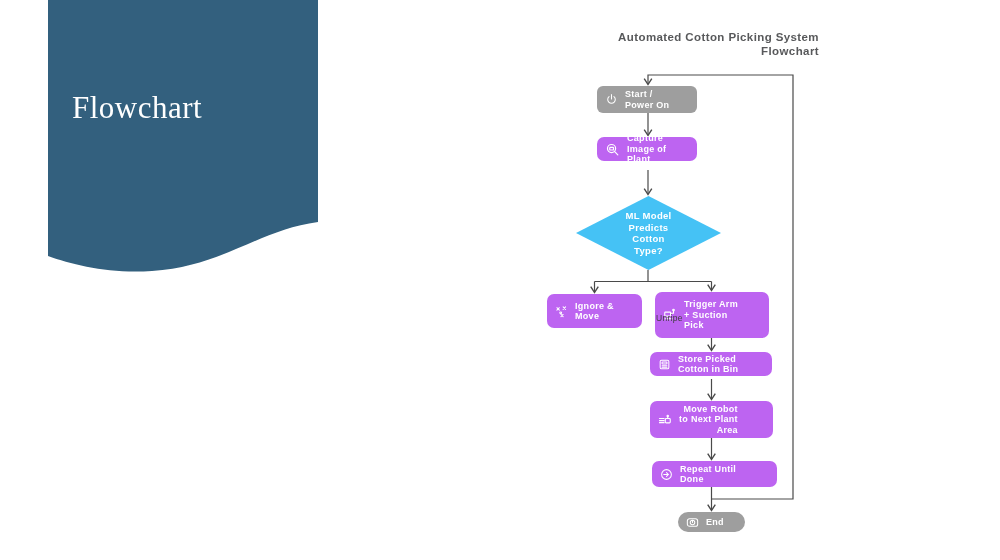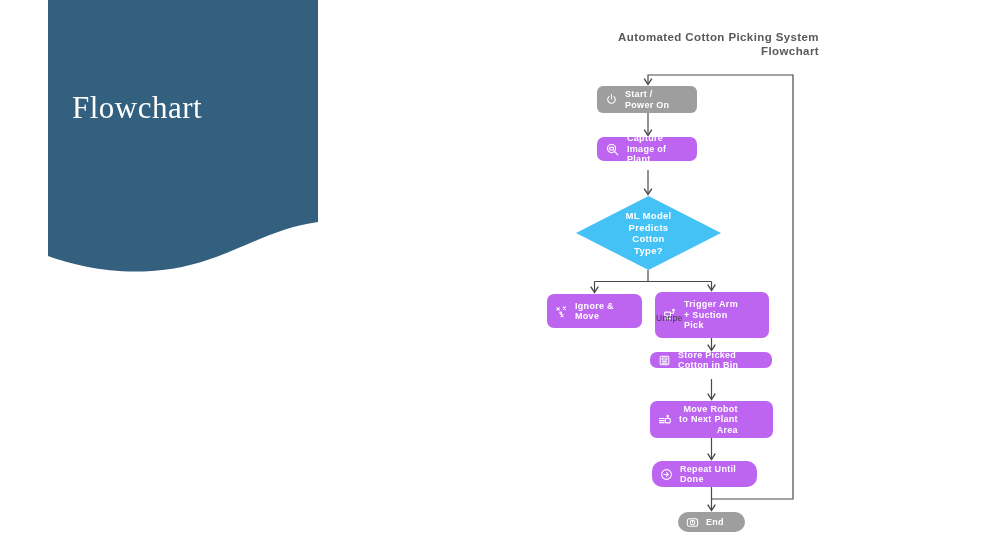--- a/index.html
+++ b/index.html
@@ -137,21 +137,21 @@
         <circle cx="18" cy="3.5" r="1.4"></circle>
         <path d="M3.5 18.5 h12"></path>
         <path d="M6 16.5 v2 M10 16.5 v2"></path>
       </svg>
   </span>
   <span>Trigger Arm
 + Suction
 Pick</span>
 </div>
 
-<div class="node process" style="left:650px;top:352px;width:122px;height:16px;">
+<div class="node process" style="left:650px;top:352px;width:122px;height:24px;">
   <span class="ic">
     <svg width="13" height="13" viewBox="0 0 24 24">
         <rect x="4" y="4" width="16" height="16" rx="2.5"></rect>
         <rect x="7.5" y="7.5" width="9" height="3.5" rx="1"></rect>
         <path d="M7.5 14.5 h9 M7.5 17 h9"></path>
       </svg>
   </span>
   <span>Store Picked
 Cotton in Bin</span>
 </div>
@@ -163,21 +163,21 @@
         <rect x="12.5" y="9.5" width="8.5" height="7.5" rx="1.5"></rect>
         <path d="M16.7 9.5 v-3"></path>
         <circle cx="16.7" cy="5" r="1.2"></circle>
       </svg>
   </span>
   <span>Move Robot
 to Next Plant
 Area</span>
 </div>
 
-<div class="node process" style="left:652px;top:461px;width:105px;height:26px;border-radius:10px;">
+<div class="node process" style="left:652px;top:461px;width:125px;height:26px;">
   <span class="ic">
     <svg width="13" height="13" viewBox="0 0 24 24">
         <circle cx="12" cy="12" r="9"></circle>
         <path d="M7 12 h8"></path>
         <path d="M12 8.5 L15.5 12 L12 15.5"></path>
       </svg>
   </span>
   <span>Repeat Until
 Done</span>
 </div>

